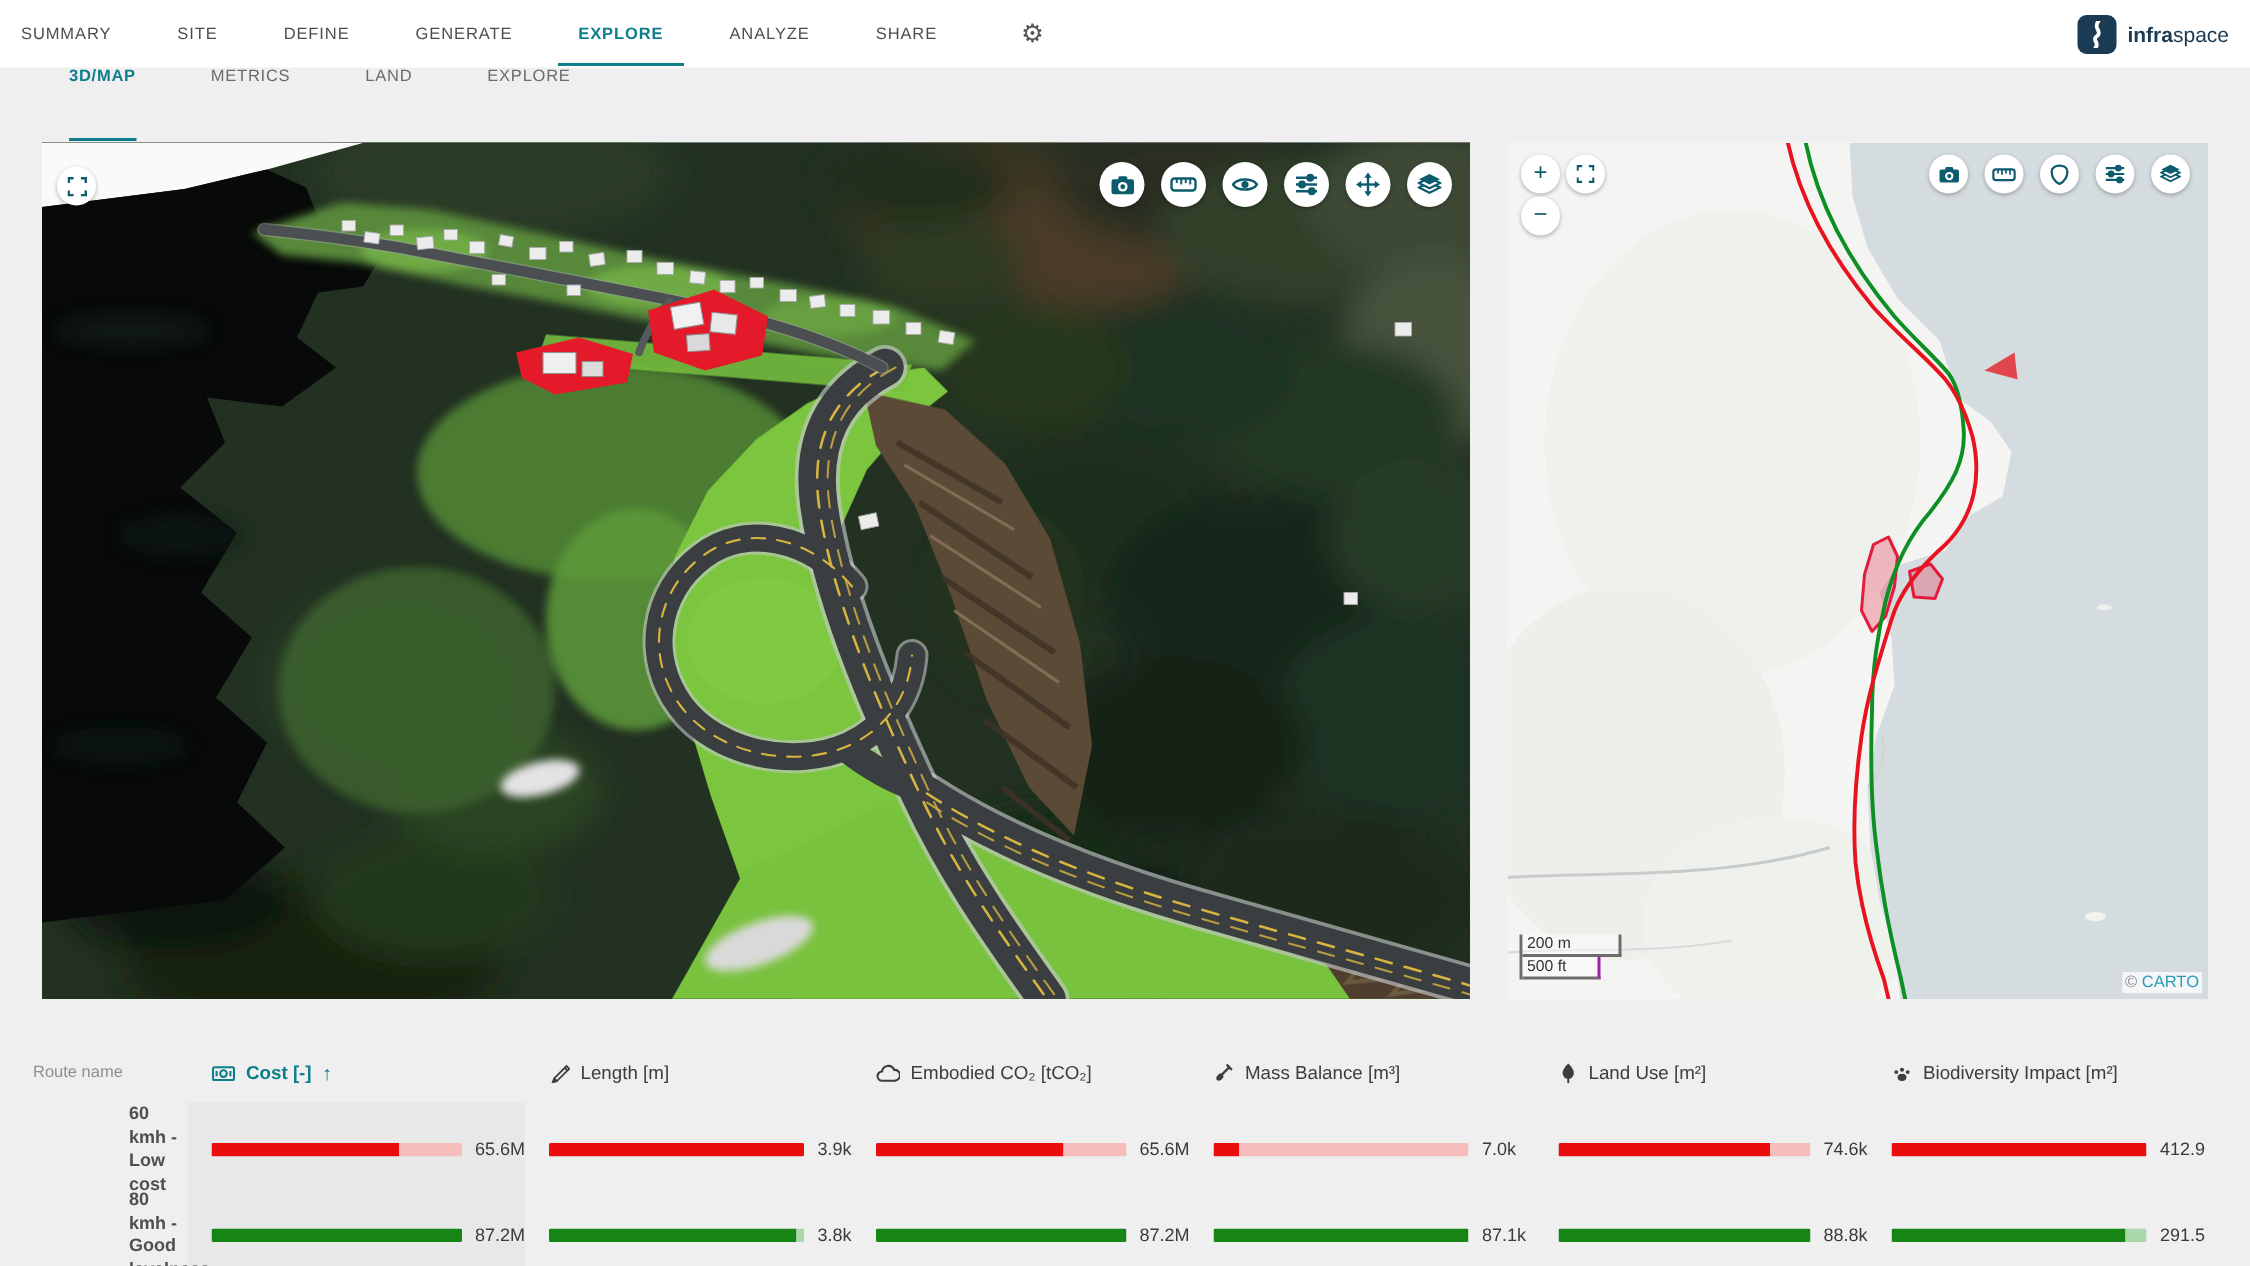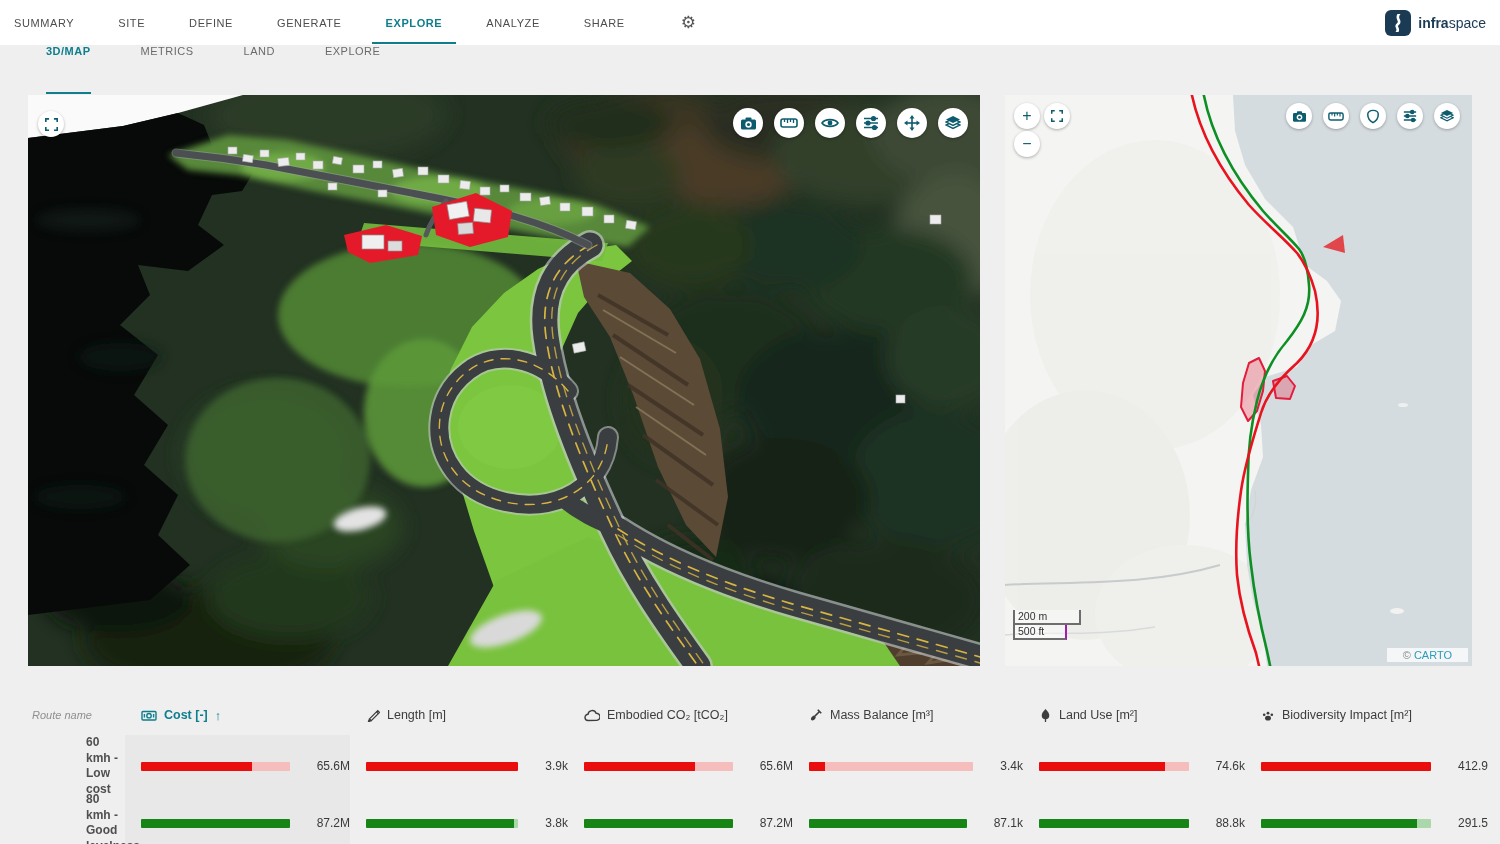--- a/index.html
+++ b/index.html
@@ -34,44 +34,44 @@
   .viewport svg.scene { position:absolute; inset:0; display:block; }
 
   .circle-btn { position:absolute; background:#fff; border-radius:50%;
     box-shadow:0 1px 3px rgba(0,0,0,.3); display:flex; align-items:center; justify-content:center;
     color:#0d5c6e; cursor:pointer; z-index:5; }
   .b30 { width:30px; height:30px; } .b26 { width:26px; height:26px; }
   .tool-right { position:absolute; top:13px; right:12px; display:flex; gap:11px; z-index:5; }
   .tool-right .circle-btn { position:static; }
   .zoom-glyph { font-size:16px; color:#0d5c6e; line-height:1; }
 
-  .scalebar { position:absolute; left:8px; bottom:26px; z-index:5; font-size:10.5px; color:#333;
+  .scalebar { position:absolute; left:8px; bottom:13px; z-index:5; font-size:10.5px; color:#333;
     border-left:2px solid #6d6d6d; }
   .scalebar .row1 { width:66px; border-bottom:2px solid #6d6d6d; border-right:2px solid #6d6d6d;
     padding:0 3px 1px 3px; background:rgba(255,255,255,.45); }
   .scalebar .row2 { width:52px; border-bottom:2px solid #6d6d6d; border-right:2px solid #a21caf;
     padding:0 3px 1px 3px; background:rgba(255,255,255,.45); }
   .attribution { position:absolute; right:4px; bottom:4px; z-index:5; font-size:11px;
-    background:rgba(255,255,255,.75); padding:1px 16px; color:#2a9cbc; }
+    background:rgba(255,255,255,.75); padding:1px 2px; color:#2a9cbc; }
   .attribution .copy { color:#8a8a8a; }
 
   
   .compare { position:relative; margin-top:29px; }
   .cost-band { position:absolute; left:125px; top:40px; bottom:-20px; width:225px; background:#e8e8e8; z-index:0; }
   .thead, .trow { display:grid; grid-template-columns:125px 225px 218px 225px 230px 222px 1fr;
     align-items:center; position:relative; z-index:1; }
   .thead { height:40px; }
   .trow { height:57px; }
   .hcell { display:flex; align-items:center; gap:7px; padding-left:16px; font-size:12.5px; color:#3d3d3d; cursor:pointer; }
-  .hcell.namehead { padding-left:32px; font-size:11px; color:#8f8f8f; cursor:default;font-style:italic; }
+  .hcell.namehead { padding-left:22px; font-size:11px; color:#8f8f8f; cursor:default; }
   .hcell.sorted { color:#0e7d8c; font-weight:bold; }
   .hcell .arrow { font-size:13px; }
   .rname { padding-left:38px; font-size:12px; font-weight:bold; color:#4f4f4f; line-height:1.3;
     max-width:125px;margin-left:48px; }
-  .metric { display:flex; align-items:center; gap:27px; padding-left:16px; }
+  .metric { display:flex; align-items:center; gap:9px; padding-left:16px; }
   .bar { display:flex; width:170px; height:9px; border-radius:1px; overflow:hidden; }
   .bar i { display:block; height:100%; }
   .bar .rest { flex:1; }
   .mval { font-size:12px; color:#3a3a3a; white-space:nowrap; }
 
   .ic { display:block; }
 </style>
 </head>
 <body>
 
@@ -469,21 +469,21 @@
           <i class="fill" style="width: 75%; background: rgb(234, 13, 13);"></i>
           <i class="rest" style="background: rgb(246, 189, 189);"></i>
         </div>
       <span class="mval">65.6M</span>
     </div>
     <div class="metric">
       <div class="bar">
           <i class="fill" style="width: 10%; background: rgb(234, 13, 13);"></i>
           <i class="rest" style="background: rgb(246, 189, 189);"></i>
         </div>
-      <span class="mval">3.4k</span>
+      <span class="mval">7.0k</span>
     </div>
     <div class="metric">
       <div class="bar">
           <i class="fill" style="width: 84%; background: rgb(234, 13, 13);"></i>
           <i class="rest" style="background: rgb(246, 189, 189);"></i>
         </div>
       <span class="mval">74.6k</span>
     </div>
     <div class="metric">
       <div class="bar">

